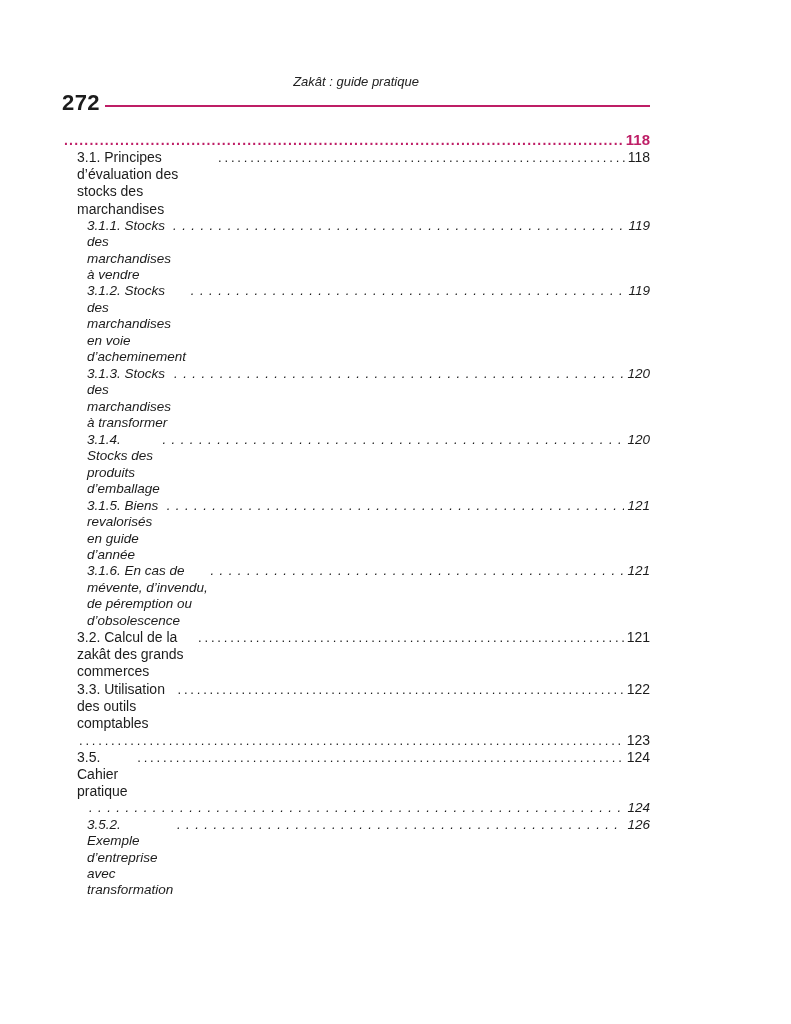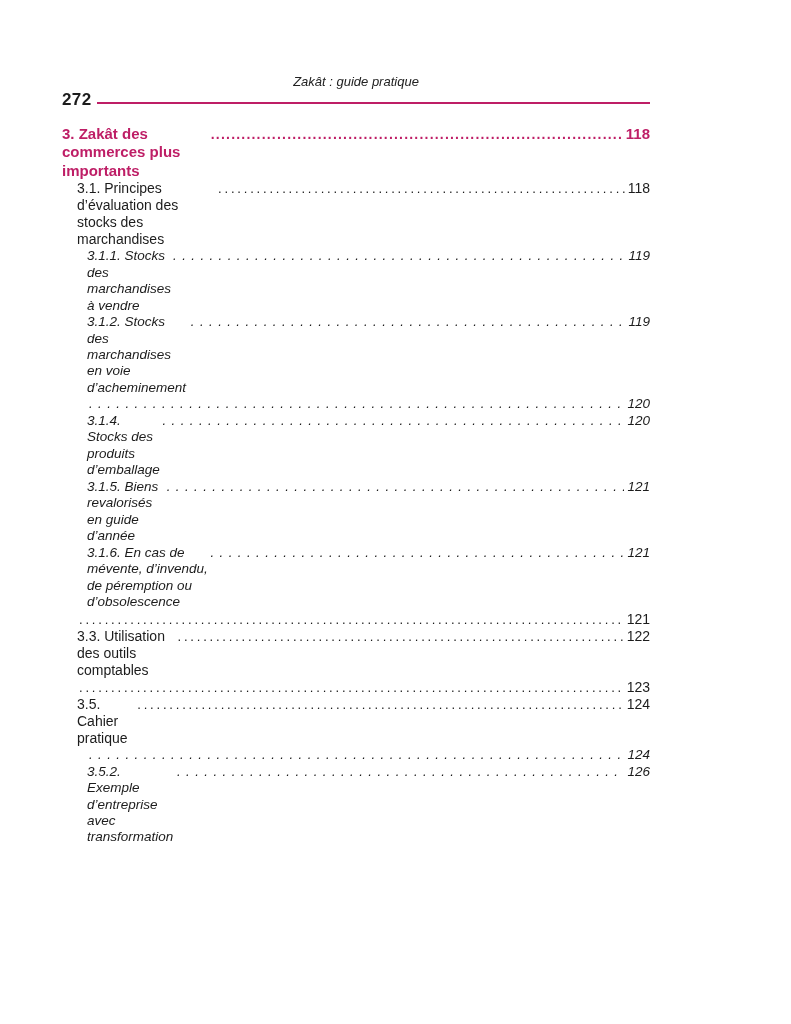--- a/index.html
+++ b/index.html
@@ -10,21 +10,21 @@
     padding:62px 141px 0 62px;
     font-family:"Liberation Sans", sans-serif;
     color:var(--ink); overflow:hidden; position:relative;
   }
   
   .running-title {
     text-align:center; font-style:italic; font-size:13px; color:#222;
     margin-bottom:1px;
   }
   .pageno-row { display:flex; align-items:center; }
-  .pageno { font-size:17px; font-weight:bold; letter-spacing:.4px; }
+  .pageno { font-size:22px; font-weight:bold; letter-spacing:.4px; }
   .header-rule { flex:1; border-bottom:2px solid var(--accent); margin-left:5px; margin-top:5px; }
   
   .toc { margin-top:15px; }
   .row { display:flex; align-items:baseline; line-height:1.22; }
   .row .label { white-space:normal; }
   .lvl1 { color:var(--accent); font-weight:bold; font-size:15px; margin-top:7px; }
   .lvl2 { font-size:14px; padding-left:15px;justify-content:center; }
   .lvl3 { font-size:13.5px; font-style:italic; padding-left:25px; }
   .dots {
     flex:1 1 auto; min-width:10px; overflow:hidden; white-space:nowrap;
@@ -45,59 +45,60 @@
     <div class="pageno-row">
       <span class="pageno">272</span>
       <span class="header-rule"></span>
     </div>
   </header>
 
   <main class="toc">
 
     <div>
         <div class="row lvl1">
-          <span class="label">3. Zakât des commerces plus importants</span>
           <span class="dots">................................................................................................................................................................</span>
           <span class="pg">118</span>
         </div>
         <div class="row lvl2">
           <span class="label">3.1. Principes d’évaluation des stocks des marchandises</span>
           <span class="dots">................................................................................................................................................................</span>
           <span class="pg">118</span>
         </div>
         <div class="row lvl3">
           <span class="label">3.1.1. Stocks des marchandises à vendre</span>
           <span class="dots">................................................................................................................................................................</span>
           <span class="pg">119</span>
         </div>
         <div class="row lvl3">
           <span class="label">3.1.2. Stocks des marchandises en voie d’acheminement</span>
           <span class="dots">................................................................................................................................................................</span>
           <span class="pg">119</span>
         </div>
         <div class="row lvl3">
+          <span class="label">3.1.3. Stocks des marchandises à transformer</span>
           <span class="dots">................................................................................................................................................................</span>
           <span class="pg">120</span>
         </div>
         <div class="row lvl3">
           <span class="label">3.1.4. Stocks des produits d’emballage</span>
           <span class="dots">................................................................................................................................................................</span>
           <span class="pg">120</span>
         </div>
         <div class="row lvl3">
           <span class="label">3.1.5. Biens revalorisés en guide d’année</span>
           <span class="dots">................................................................................................................................................................</span>
           <span class="pg">121</span>
         </div>
         <div class="row lvl3">
           <span class="label">3.1.6. En cas de mévente, d’invendu, de péremption ou d’obsolescence</span>
           <span class="dots">................................................................................................................................................................</span>
           <span class="pg">121</span>
         </div>
         <div class="row lvl2">
+          <span class="label">3.2. Calcul de la zakât des grands commerces</span>
           <span class="dots">................................................................................................................................................................</span>
           <span class="pg">121</span>
         </div>
         <div class="row lvl2">
           <span class="label">3.3. Utilisation des outils comptables</span>
           <span class="dots">................................................................................................................................................................</span>
           <span class="pg">122</span>
         </div>
         <div class="row lvl2">
           <span class="dots">................................................................................................................................................................</span>

